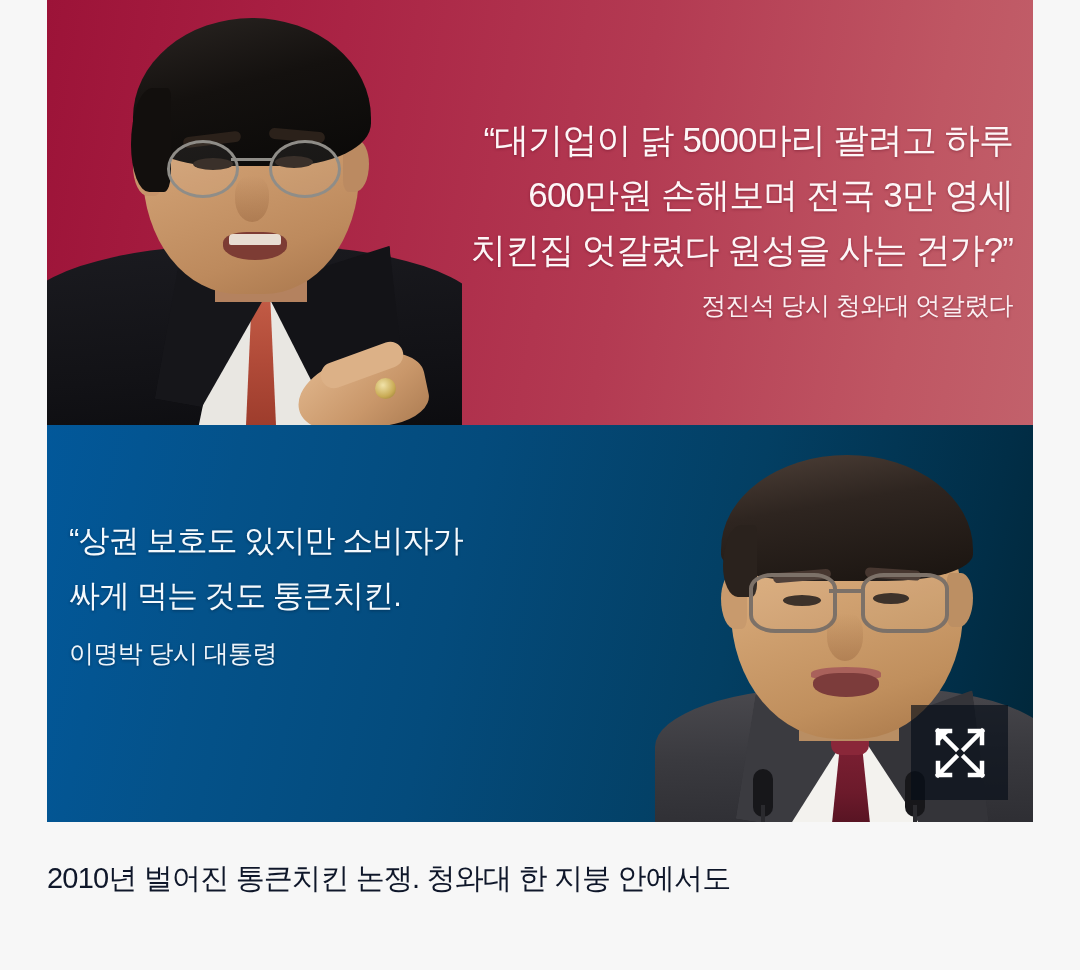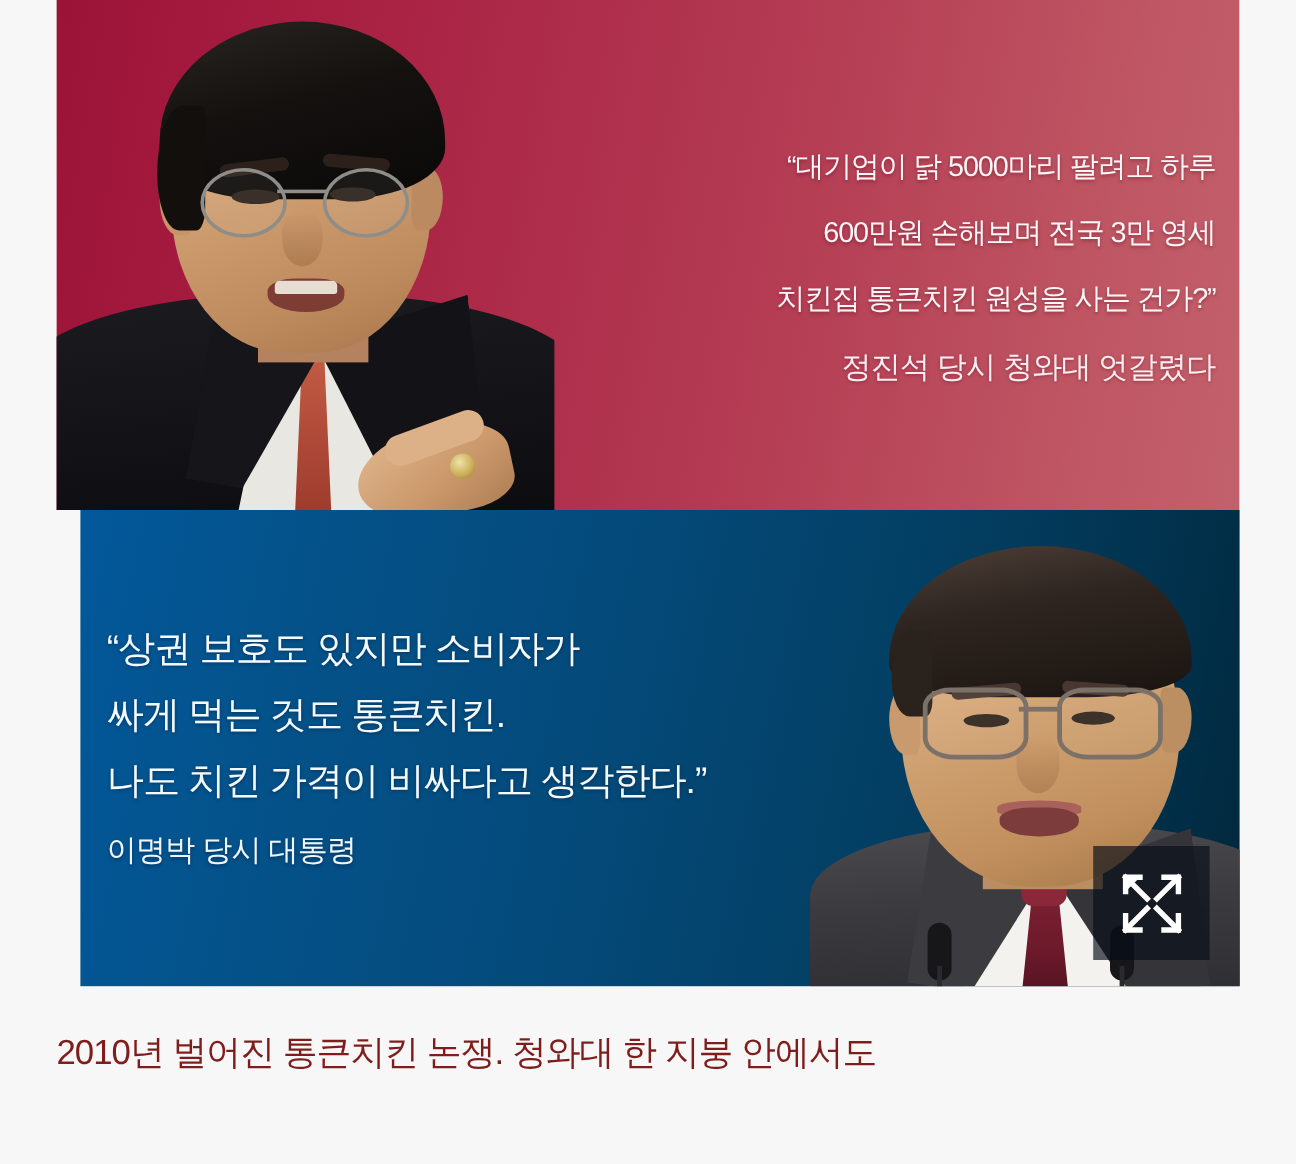--- a/index.html
+++ b/index.html
@@ -45,21 +45,20 @@
 
   
   .panel-bottom {
     position: absolute;
     left: 0;
     top: 425px;
     width: 1014px;
     height: 397px;
     background: linear-gradient(102deg, #02589a 0%, #04528a 18%, #044b7c 40%, #033f63 66%, #012e47 88%, #012434 100%);
     overflow: hidden;
-    margin-left: 20px;
   }
 
   
   .headline {
     position: absolute;
     right: 22px;
     top: 18px;
     font-size: 41px;
     font-weight: bold;
     color: #f6e9ec;
@@ -70,21 +69,21 @@
 
   
   .quote-top {
     position: absolute;
     right: 20px;
     top: 112px;
     width: 620px;
     text-align: right;
   }
   .quote-top .line {
-    font-size: 24px;
+    font-size: 35px;
     line-height: 55px;
     color: #fdf6f7;
     letter-spacing: -0.9px;
     white-space: nowrap;
     text-shadow: 0 1px 3px rgba(80,5,25,0.4);
   }
   .quote-top .attrib {
     margin-top: 12px;
     font-size: 25px;
     color: #fbeef1;
@@ -608,21 +607,21 @@
   .expand-btn svg { display: block; }
 
   
   .caption {
     position: absolute;
     left: 47px;
     top: 856px;
     width: 960px;
     font-size: 29px;
     line-height: 45px;
-    color: #7f1d1d;
+    color: #0f172a;
     letter-spacing: -0.8px;
   }
 </style>
 </head>
 <body>
 
 <div class="page">
 
   <div class="graphic">
 
@@ -654,31 +653,30 @@
         <div class="pt-teeth"></div>
         <div class="pt-hand"></div>
         <div class="pt-finger"></div>
         <div class="pt-badge"></div>
       </div>
 
 
       <div class="quote-top">
         <div class="line">“대기업이 닭 5000마리 팔려고 하루</div>
         <div class="line">600만원 손해보며 전국 3만 영세</div>
-        <div class="line">치킨집 통큰치킨 원성을 사는 건가?”</div>
+        <div class="line">치킨집 엇갈렸다 원성을 사는 건가?”</div>
         <div class="attrib">정진석 당시 청와대 엇갈렸다</div>
       </div>
     </div>
 
     <div class="panel-bottom">
 
       <div class="quote-bottom">
         <div class="line">“상권 보호도 있지만 소비자가</div>
         <div class="line"> 싸게 먹는 것도 통큰치킨.</div>
-        <div class="line"> 나도 치킨 가격이 비싸다고 생각한다.”</div>
         <div class="attrib">이명박 당시 대통령</div>
       </div>
 
       <div class="portrait-bottom">
         <div class="pb-suit"></div>
         <div class="pb-shirt"></div>
         <div class="pb-collar-l"></div>
         <div class="pb-collar-r"></div>
         <div class="pb-tie"></div>
         <div class="pb-tie-knot"></div>

